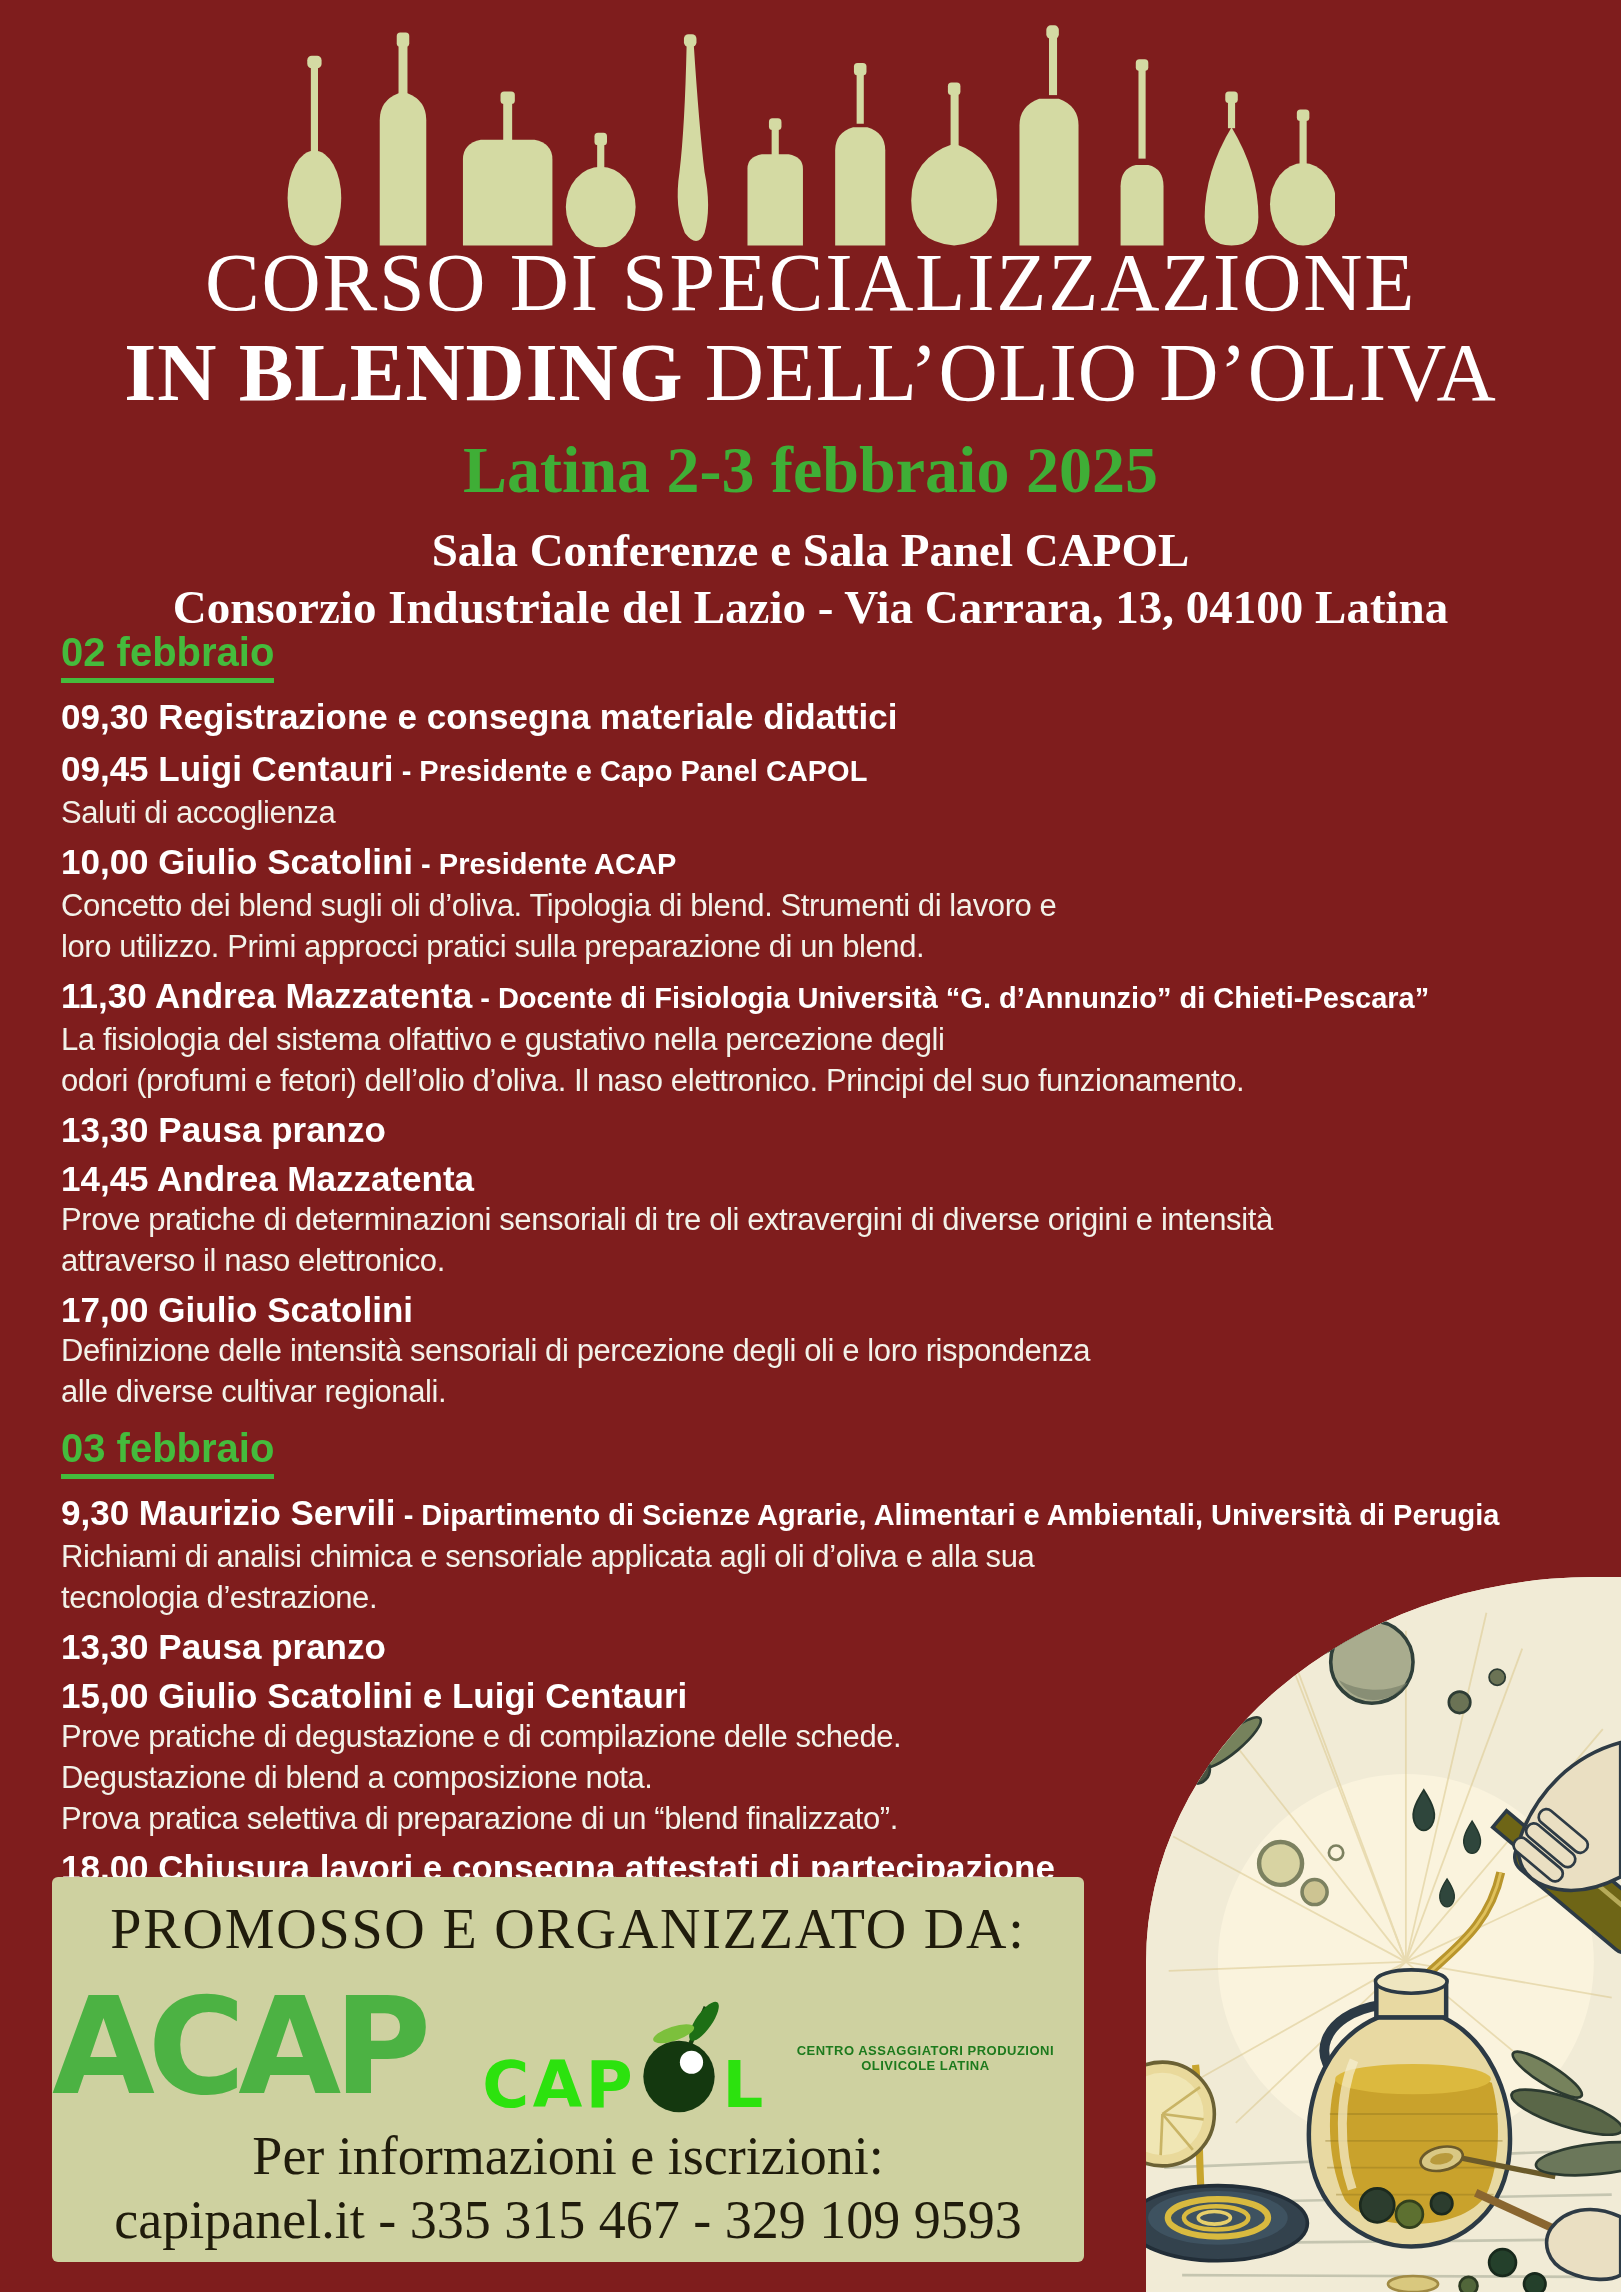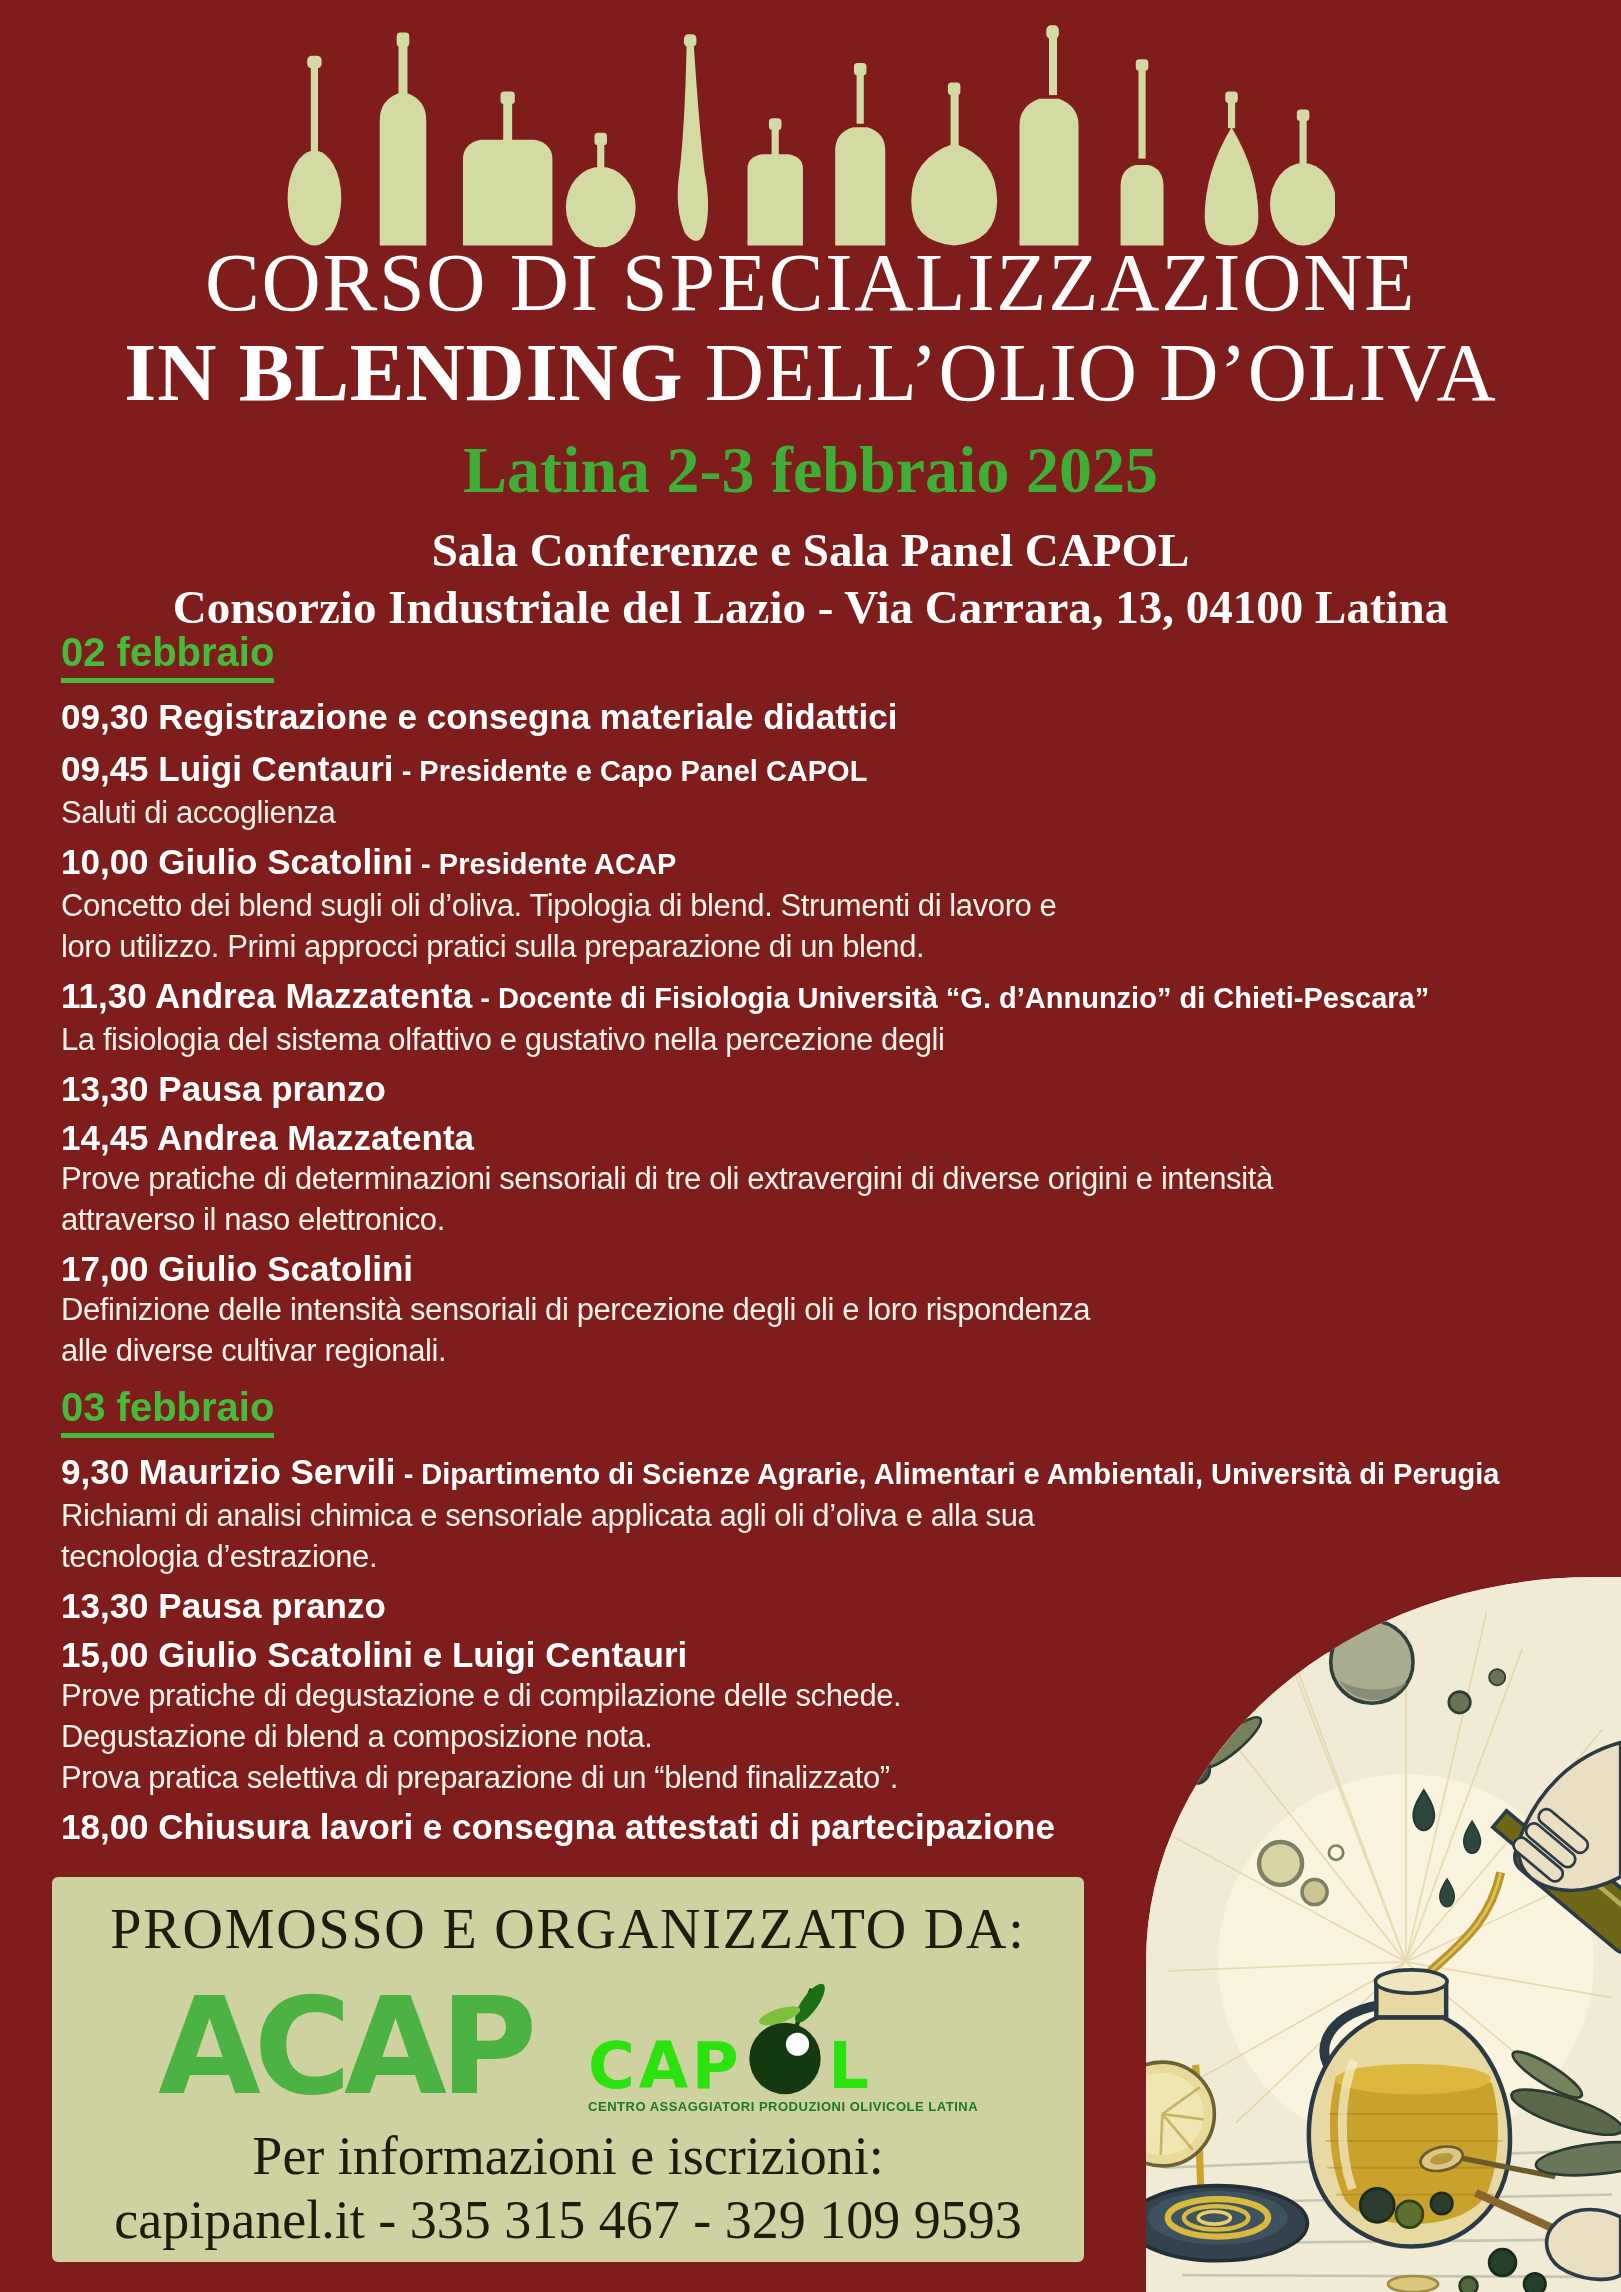--- a/index.html
+++ b/index.html
@@ -30,21 +30,21 @@
              white-space:nowrap;color:#f2f2e9;}
   
   .promo{position:absolute;left:52px;top:1877px;width:1032px;height:385px;
          background:#ced1a0;border-radius:6px;text-align:center;color:#201c0c;}
   .promo-heading{padding-top:19.7px;font-family:"Liberation Serif",serif;
                  font-size:56px;letter-spacing:1.8px;}
   .logos{display:flex;justify-content:center;align-items:flex-end;gap:58px;
          height:150px;margin-top:3.6px;}
   .acap{font-family:"DejaVu Sans",sans-serif;font-size:133px;font-weight:800;
         color:#4cb243;letter-spacing:-7.2px;line-height:1;}
-  .capol{display:flex;flex-direction:column;align-items:flex-start;}
+  .capol{display:flex;flex-direction:row;align-items:center;}
   .capol-row{display:flex;align-items:flex-end;}
   .capol-letters{font-family:"DejaVu Sans",sans-serif;font-size:64px;font-weight:900;
                  color:#2ce20e;letter-spacing:3.6px;line-height:0.9;}
   .capol-sub{font-size:13px;font-weight:700;color:#1d7a1d;letter-spacing:0.5px;margin-top:3.6px;}
   .info1{margin-top:10.7px;font-family:"Liberation Serif",serif;font-size:54px;}
   .info2{margin-top:1.8px;font-family:"Liberation Serif",serif;font-size:54px;}
   
   .illu{position:absolute;right:0;bottom:0;width:475px;height:716px;
         border-top-left-radius:448px 385px;overflow:hidden;background:#f1ebd6;}
 </style>
@@ -139,20 +139,21 @@
 
       <div class="item">
         <div class="head"><span>10,00 Giulio Scatolini</span><span class="sub"> - Presidente ACAP</span></div>
         <div class="body-line">Concetto dei blend sugli oli d’oliva. Tipologia di blend. Strumenti di lavoro e</div>
         <div class="body-line">loro utilizzo. Primi approcci pratici sulla preparazione di un blend.</div>
       </div>
 
       <div class="item">
         <div class="head"><span>11,30 Andrea Mazzatenta</span><span class="sub"> - Docente di Fisiologia Università “G. d’Annunzio” di Chieti-Pescara”</span></div>
         <div class="body-line">La fisiologia del sistema olfattivo e gustativo nella percezione degli</div>
+        <div class="body-line">odori (profumi e fetori) dell’olio d’oliva. Il naso elettronico. Principi del suo funzionamento.</div>
       </div>
 
       <div class="item">
         <div class="head"><span>13,30 Pausa pranzo</span></div>
       </div>
 
       <div class="item">
         <div class="head"><span>14,45 Andrea Mazzatenta</span></div>
         <div class="body-line">Prove pratiche di determinazioni sensoriali di tre oli extravergini di diverse origini e intensità</div>
         <div class="body-line">attraverso il naso elettronico.</div>

